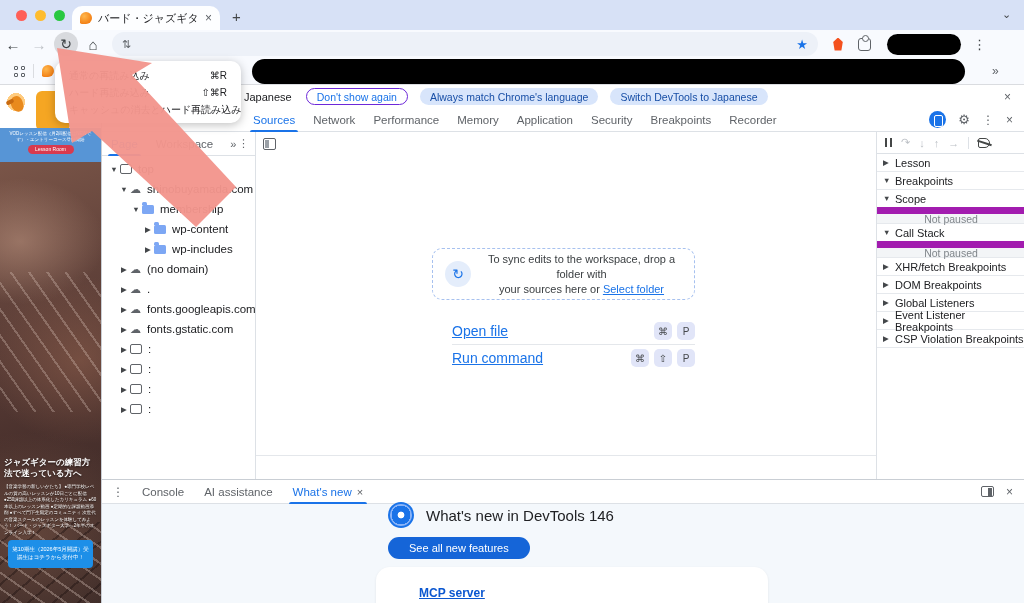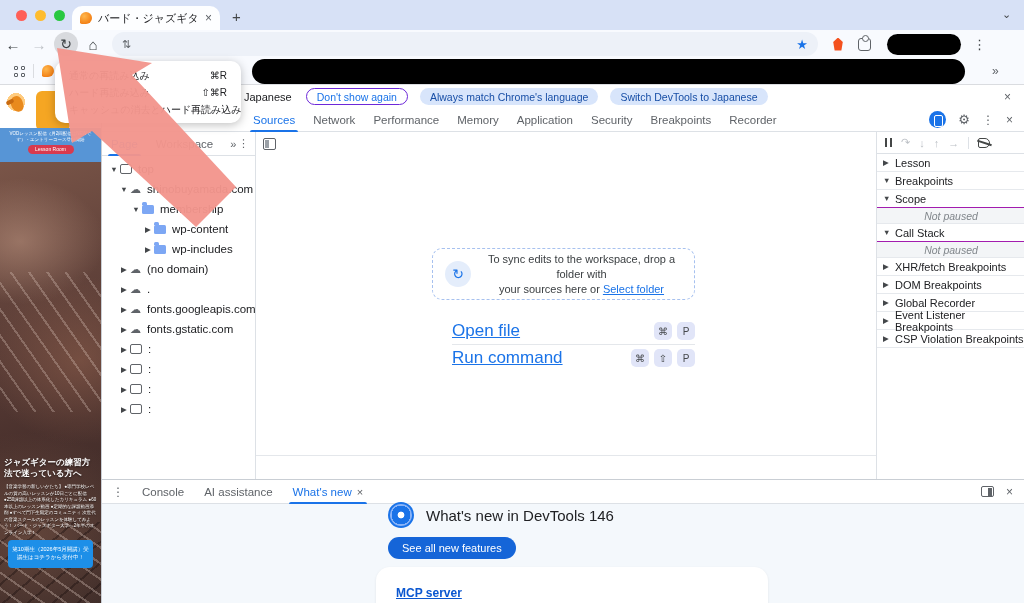--- a/index.html
+++ b/index.html
@@ -135,62 +135,62 @@
   .editor-toggle::before { content:""; position:absolute; left:1px; top:1px; width:4px; height:8px; background:#9aa0a6; }
   .editor-bottomline { left:0; top:323px; width:620px; height:1px; background:#e4e7eb; position:absolute; }
   .hint-box { left:176px; top:116px; width:263px; height:52px; position:absolute; border:1.5px dashed #a7c1ef;
     border-radius:10px; display:flex; align-items:center; padding:0 12px; gap:10px; }
   .sync-circ { width:26px; height:26px; border-radius:50%; background:#e4edfb; color:#1a73e8; font-size:14px;
     display:flex; align-items:center; justify-content:center; flex:0 0 auto; }
   .hint-text { font-size:11px; color:#3c4043; line-height:15px; text-align:center; }
   .hint-link { color:#1a73e8; text-decoration:underline; }
   .sc-block { left:196px; top:186px; width:243px; position:absolute; }
   .sc-row { display:flex; align-items:center; height:26px; }
-  .sc-link { font-size:17px; color:#1a73e8; text-decoration:underline; }
+  .sc-link { font-size:14px; color:#1a73e8; text-decoration:underline; }
   .sc-keys { margin-left:auto; display:flex; gap:5px; }
   .chip { min-width:18px; height:18px; background:#e1e5f8; border-radius:5px; font-size:10px; color:#44474a;
     display:flex; align-items:center; justify-content:center; padding:0 4px; }
   .sc-div { height:1px; background:#e4e7eb; }
 
   
   .dbg { left:774px; top:47px; width:149px; height:347px; position:absolute; border-left:1px solid #dde1e6; font-size:11px; color:#202124; }
   .dbg-toolbar { height:22px; display:flex; align-items:center; gap:9px; padding:0 8px; border-bottom:1px solid #dde1e6; }
   .dbgi { color:#bdc1c6; font-size:11px; }
   .pause-ico { width:7px; height:9px; border-left:2.2px solid #444746; border-right:2.2px solid #444746; }
   .dbg-sep { width:1px; height:12px; background:#dde1e6; }
   .deact-ico { position:relative; width:12px; height:10px; border:1.3px solid #444746; border-radius:2px 5px 5px 2px; }
   .deact-ico::before { content:""; position:absolute; left:-2px; top:3.2px; width:15px; height:1.6px; background:#444746; transform:rotate(18deg); }
   .sec { border-bottom:1px solid #e6e9ed; }
   .sec-head { display:flex; align-items:center; height:17px; padding-left:6px; gap:4px; }
   .sec-tw { font-size:7.5px; color:#44474a; width:8px; }
   .cb-row { display:flex; align-items:center; gap:6px; padding:2px 6px 2px 7px; }
   .cb { width:11px; height:11px; border:1.3px solid #7c828a; border-radius:2px; background:#fff; flex:0 0 auto; }
   .cb-label { font-size:10.5px; }
-  .not-paused { height:16px; background:#f3f5f7; color:#80868b; font-style:italic; font-size:10.5px;
-    display:flex; align-items:center; justify-content:center; border-top:1px solid #a21caf; }
+  .not-paused { height:16px; background:#f3f5f7; color:#80868b; font-size:10.5px;
+    display:flex; align-items:center; justify-content:center; border-top:7px solid #a21caf; }
 
   
   .drawer { left:0; top:394px; width:923px; height:124px; position:absolute; border-top:1px solid #c9ced4; background:#f4f8fc; }
   .drawer-tabs { height:24px; background:#fff; border-bottom:1px solid #dde1e6; display:flex; align-items:center; }
   .drawer-kebab { font-size:12px; color:#5f6368; padding:0 8px 0 10px; }
   .dtab { font-size:11.5px; color:#5f6368; padding:0 10px; height:24px; display:flex; align-items:center; gap:5px; position:relative; white-space:nowrap; }
   .dtab.active { color:#1a73e8; }
   .dtab.active::after { content:""; position:absolute; left:6px; right:6px; bottom:0; height:2px; background:#1a73e8; border-radius:2px 2px 0 0; }
   .dtab-x { color:#5f6368; font-size:11px; }
   .drawer-right { margin-left:auto; display:flex; gap:12px; padding-right:12px; align-items:center; }
   .dock-ico { width:13px; height:11px; border:1.4px solid #5f6368; border-radius:2px; position:relative; }
   .dock-ico::before { content:""; position:absolute; right:0.5px; top:0.5px; width:4px; height:8px; background:#5f6368; }
   .wn-head { position:absolute; left:286px; top:22px; display:flex; align-items:center; gap:12px; }
   .wn-logo { width:26px; height:26px; border-radius:50%; background:radial-gradient(circle at 50% 50%, #fff 0 22%, #1a73e8 23% 60%, #8ab4f8 61%); border:2px solid #1a73e8; }
   .wn-title { font-size:15px; color:#202124;text-align:center; }
   .wn-btn { position:absolute; left:286px; top:57px; background:#1565d8; color:#fff; font-size:11px;
-    padding:5px 14px; border-radius:13px; }
+    padding:5px 21px; border-radius:13px; }
   .wn-card { position:absolute; left:274px; top:87px; width:392px; height:40px; background:#fff;
     border-radius:14px 14px 0 0; box-shadow:0 1px 3px rgba(0,0,0,.08); padding:16px 0 0 20px; }
-  .wn-card-link { font-size:12px; font-weight:bold; color:#0b57d0; text-decoration:underline; }
+  .wn-card-link { font-size:12px; font-weight:bold; color:#0b57d0; text-decoration:underline;margin-left:23px; }
 </style>
 </head>
 <body>
 
 <div class="abs tabstrip">
   <div class="abs traffic t-red"></div>
   <div class="abs traffic t-yellow"></div>
   <div class="abs traffic t-green"></div>
   <div class="abs tab">
     <span class="favicon"></span>
@@ -441,21 +441,21 @@
       </div>
     <div class="sec">
         <div class="sec-head">
           <span class="sec-tw">▶</span>
           <span>DOM Breakpoints</span>
         </div>
       </div>
     <div class="sec">
         <div class="sec-head">
           <span class="sec-tw">▶</span>
-          <span>Global Recorder</span>
+          <span>Global Listeners</span>
         </div>
       </div>
     <div class="sec">
         <div class="sec-head">
           <span class="sec-tw">▶</span>
           <span>Event Listener Breakpoints</span>
         </div>
       </div>
     <div class="sec">
         <div class="sec-head">

